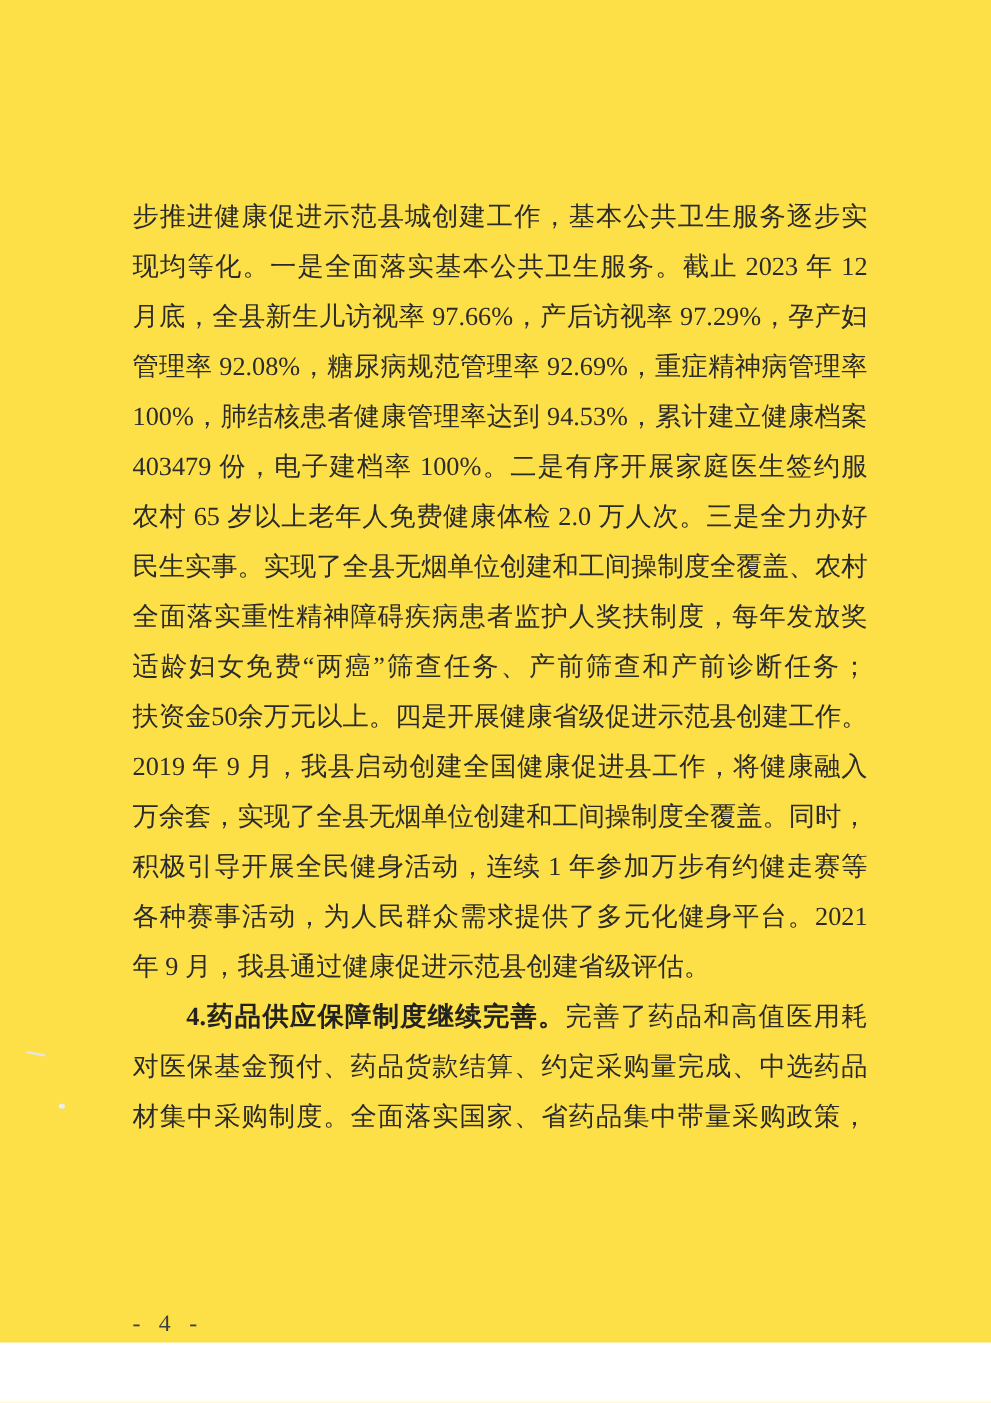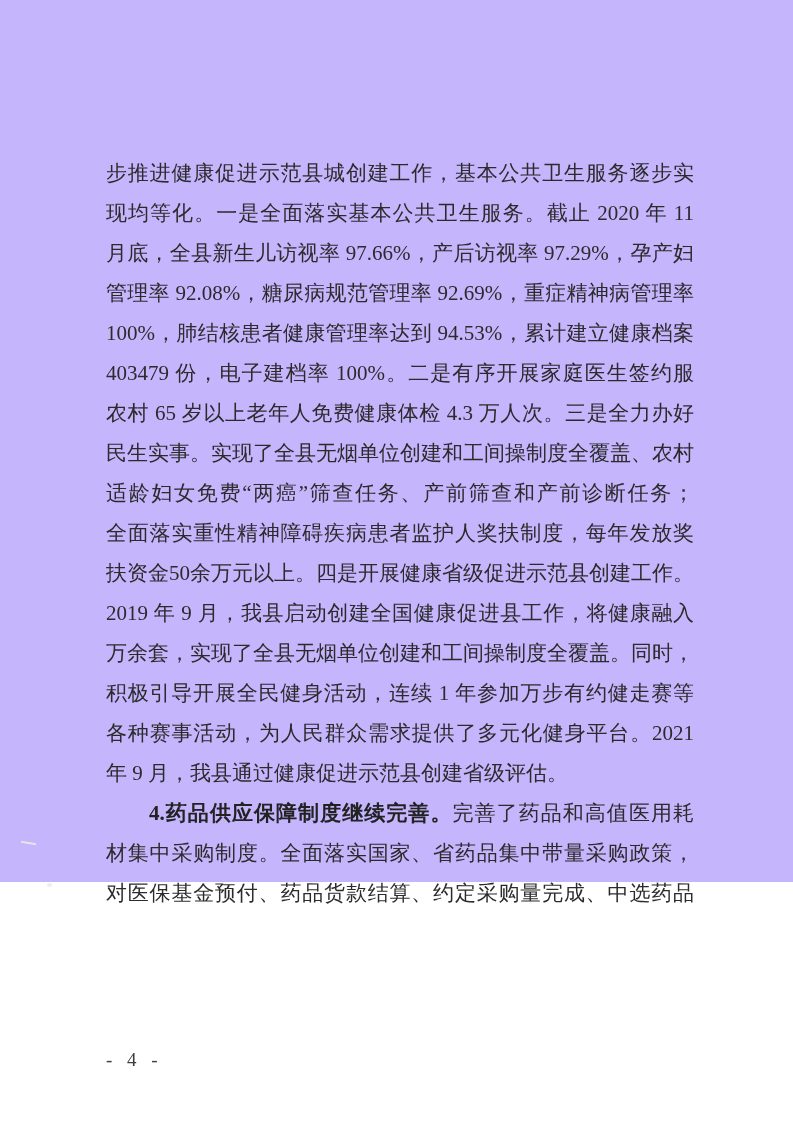--- a/index.html
+++ b/index.html
@@ -2,22 +2,22 @@
 <html><head>
 <meta charset="utf-8">
 <style>
   * { margin: 0; padding: 0; box-sizing: border-box; }
   html, body { width: 793px; height: 1122px; background: #ffffff; overflow: hidden; }
   body { font-family: "Liberation Serif", "DejaVu Serif", serif; }
 
   .page {
     position: relative;
     width: 793px;
-    height: 882px;
-    background: #c4b5fd;
+    height: 1074px;
+    background: #fde047;
   }
 
   .text-block {
     position: absolute;
     left: 106px;
     top: 153px;
     width: 588px;
     color: #2b2b2b;
     font-size: 21px;
     line-height: 40px;
@@ -52,38 +52,38 @@
   .speck1 { left: 21px; top: 842px; width: 15px; height: 2px; background: #e4e6e6; transform: rotate(10deg); }
   .speck2 { left: 47px; top: 883px; width: 5px; height: 4px; background: #eceeee; border-radius: 50%; }
 </style>
 </head>
 <body>
 
 <div class="page">
 
   <div class="text-block" id="text-block">
       <div class="line j">步推进健康促进示范县城创建工作，基本公共卫生服务逐步实</div>
-      <div class="line j">现均等化。一是全面落实基本公共卫生服务。截止 2020 年 11</div>
+      <div class="line j">现均等化。一是全面落实基本公共卫生服务。截止 2023 年 12</div>
       <div class="line j">月底，全县新生儿访视率 97.66%，产后访视率 97.29%，孕产妇</div>
       <div class="line j">管理率 92.08%，糖尿病规范管理率 92.69%，重症精神病管理率</div>
       <div class="line j">100%，肺结核患者健康管理率达到 94.53%，累计建立健康档案</div>
       <div class="line j">403479 份，电子建档率 100%。二是有序开展家庭医生签约服务。</div>
-      <div class="line j">农村 65 岁以上老年人免费健康体检 4.3 万人次。三是全力办好</div>
+      <div class="line j">农村 65 岁以上老年人免费健康体检 2.0 万人次。三是全力办好</div>
       <div class="line j">民生实事。实现了全县无烟单位创建和工间操制度全覆盖、农村</div>
+      <div class="line j">全面落实重性精神障碍疾病患者监护人奖扶制度，每年发放奖</div>
       <div class="line j">适龄妇女免费“两癌”筛查任务、产前筛查和产前诊断任务；</div>
-      <div class="line j">全面落实重性精神障碍疾病患者监护人奖扶制度，每年发放奖</div>
       <div class="line j">扶资金50余万元以上。四是开展健康省级促进示范县创建工作。</div>
       <div class="line j">2019 年 9 月，我县启动创建全国健康促进县工作，将健康融入</div>
       <div class="line j">万余套，实现了全县无烟单位创建和工间操制度全覆盖。同时，</div>
       <div class="line j">积极引导开展全民健身活动，连续 1 年参加万步有约健走赛等</div>
       <div class="line j">各种赛事活动，为人民群众需求提供了多元化健身平台。2021</div>
       <div class="line">年 9 月，我县通过健康促进示范县创建省级评估。</div>
       <div class="line j ind"><span class="hd">4.药品供应保障制度继续完善。</span>完善了药品和高值医用耗</div>
+      <div class="line j">对医保基金预付、药品货款结算、约定采购量完成、中选药品</div>
       <div class="line j">材集中采购制度。全面落实国家、省药品集中带量采购政策，</div>
-      <div class="line j">对医保基金预付、药品货款结算、约定采购量完成、中选药品</div>
     </div>
 
   <div class="footer">- 4 -</div>
 
   <div class="speck speck1"></div>
   <div class="speck speck2"></div>
 
 </div>
 
 </body></html>

